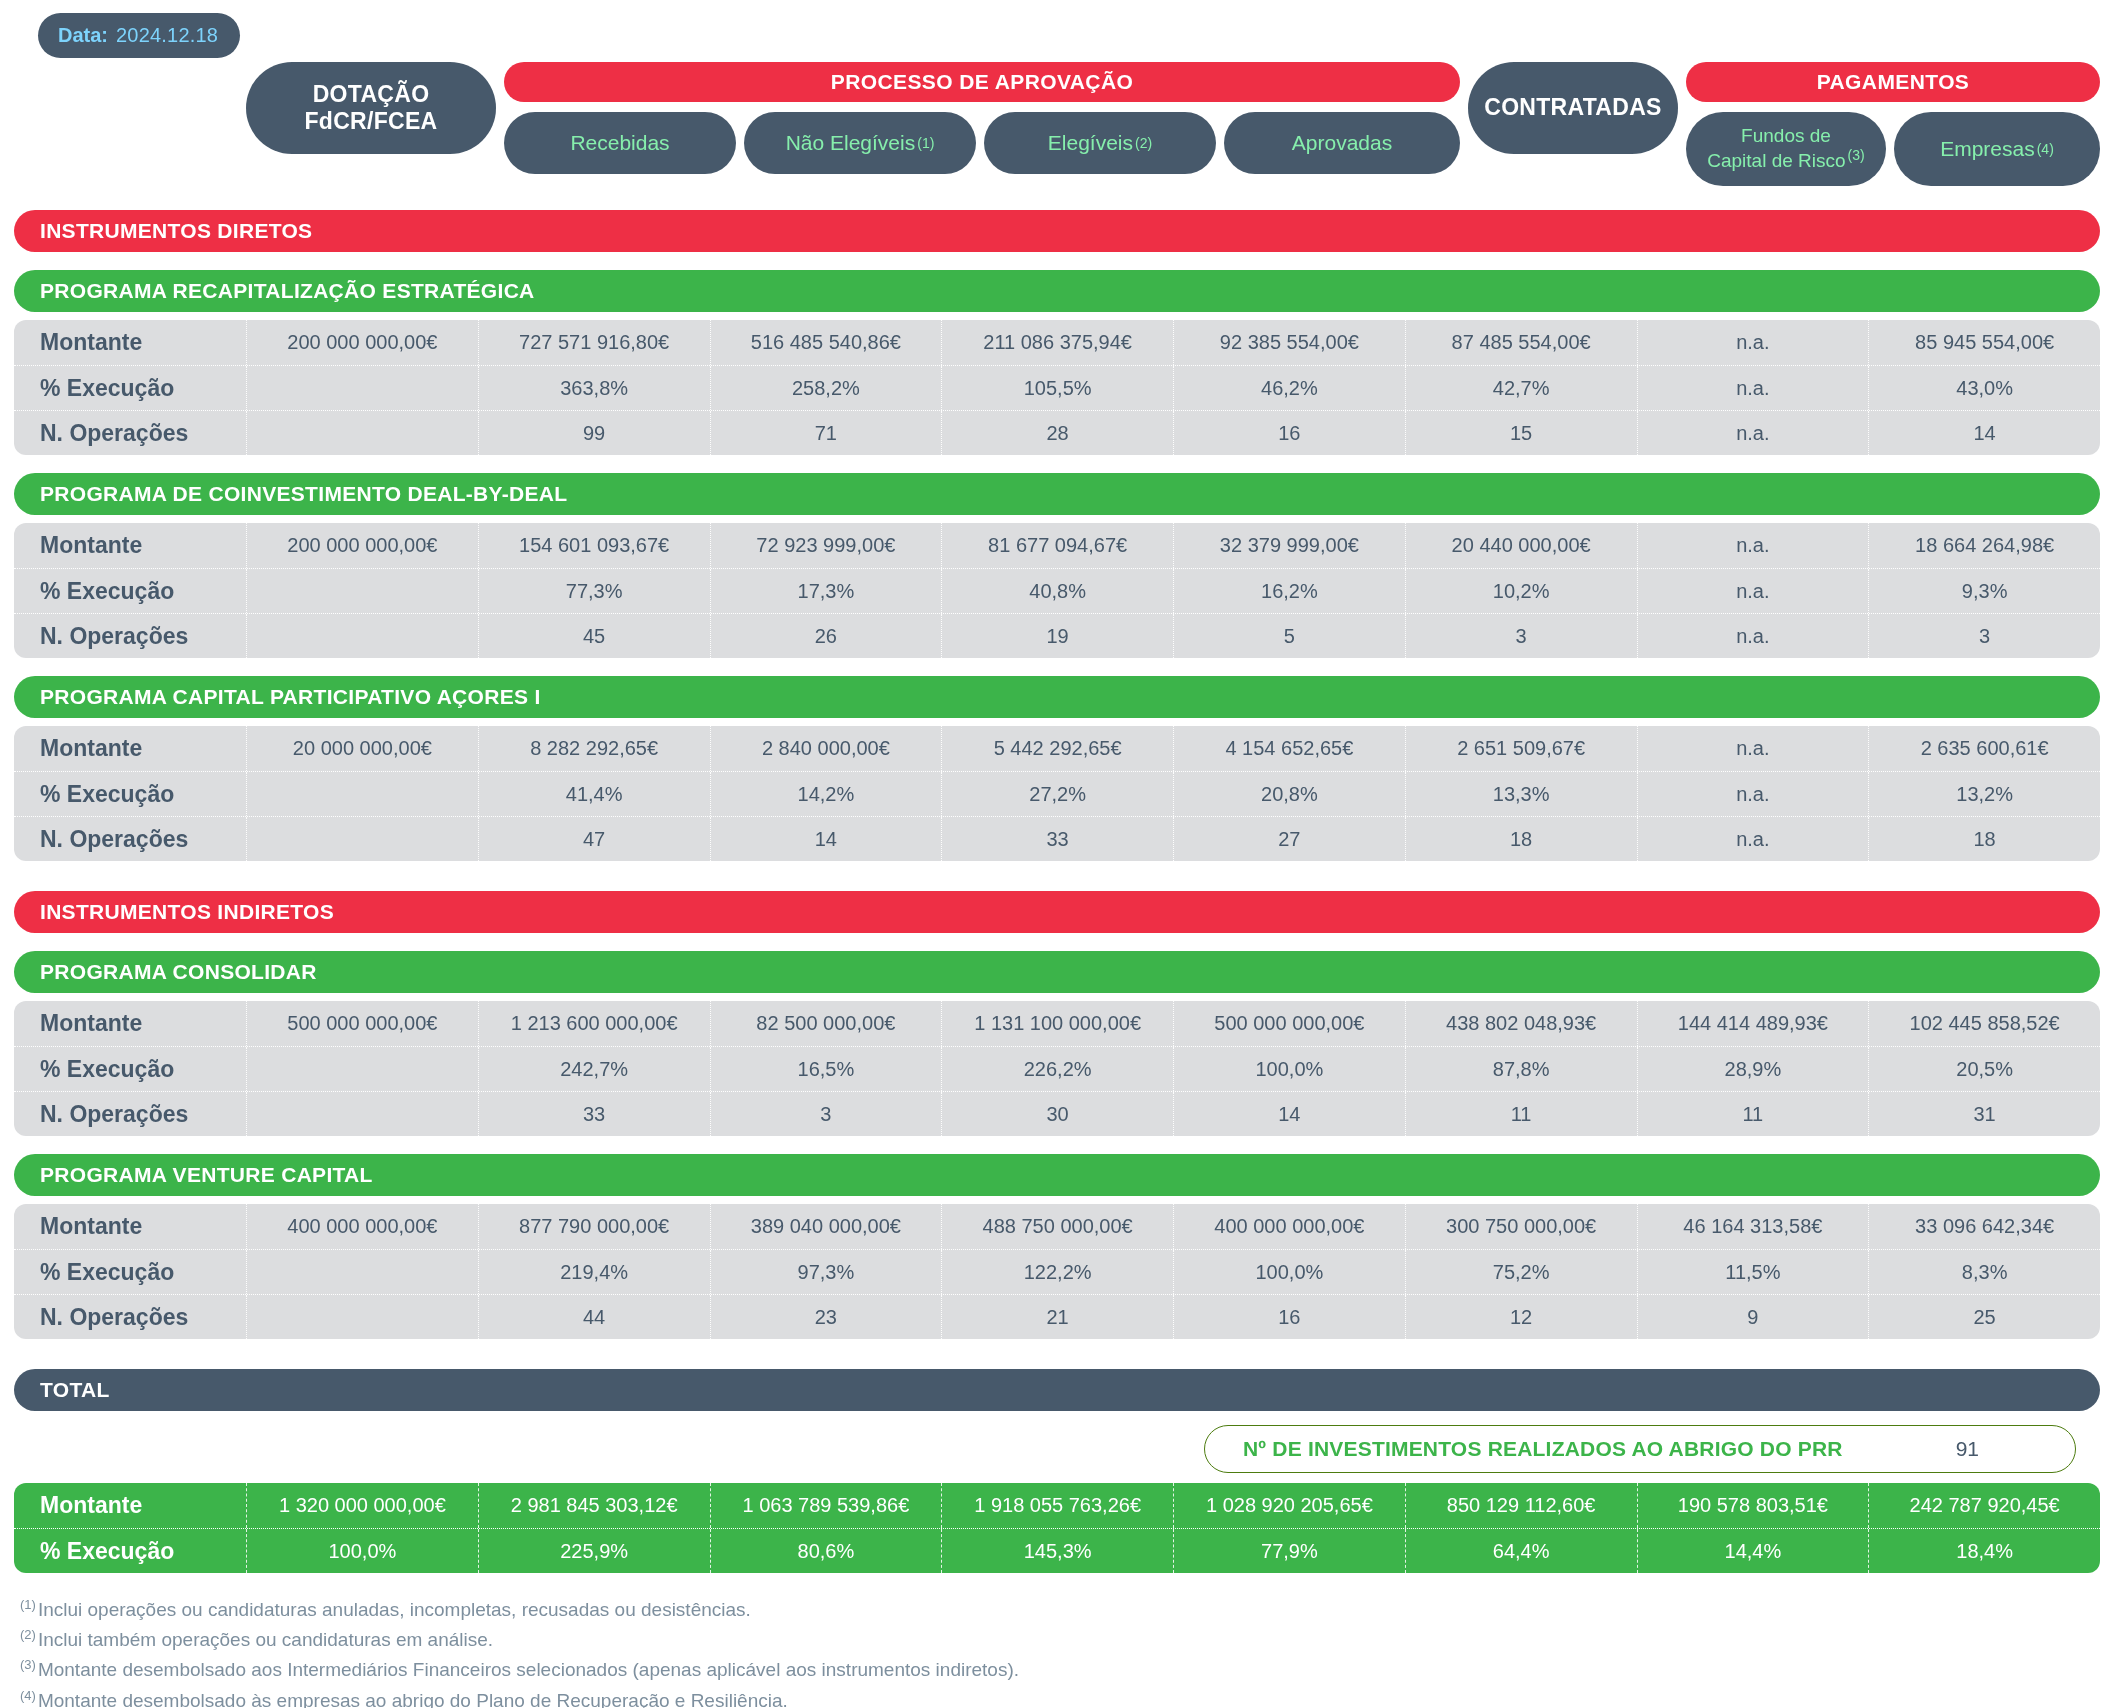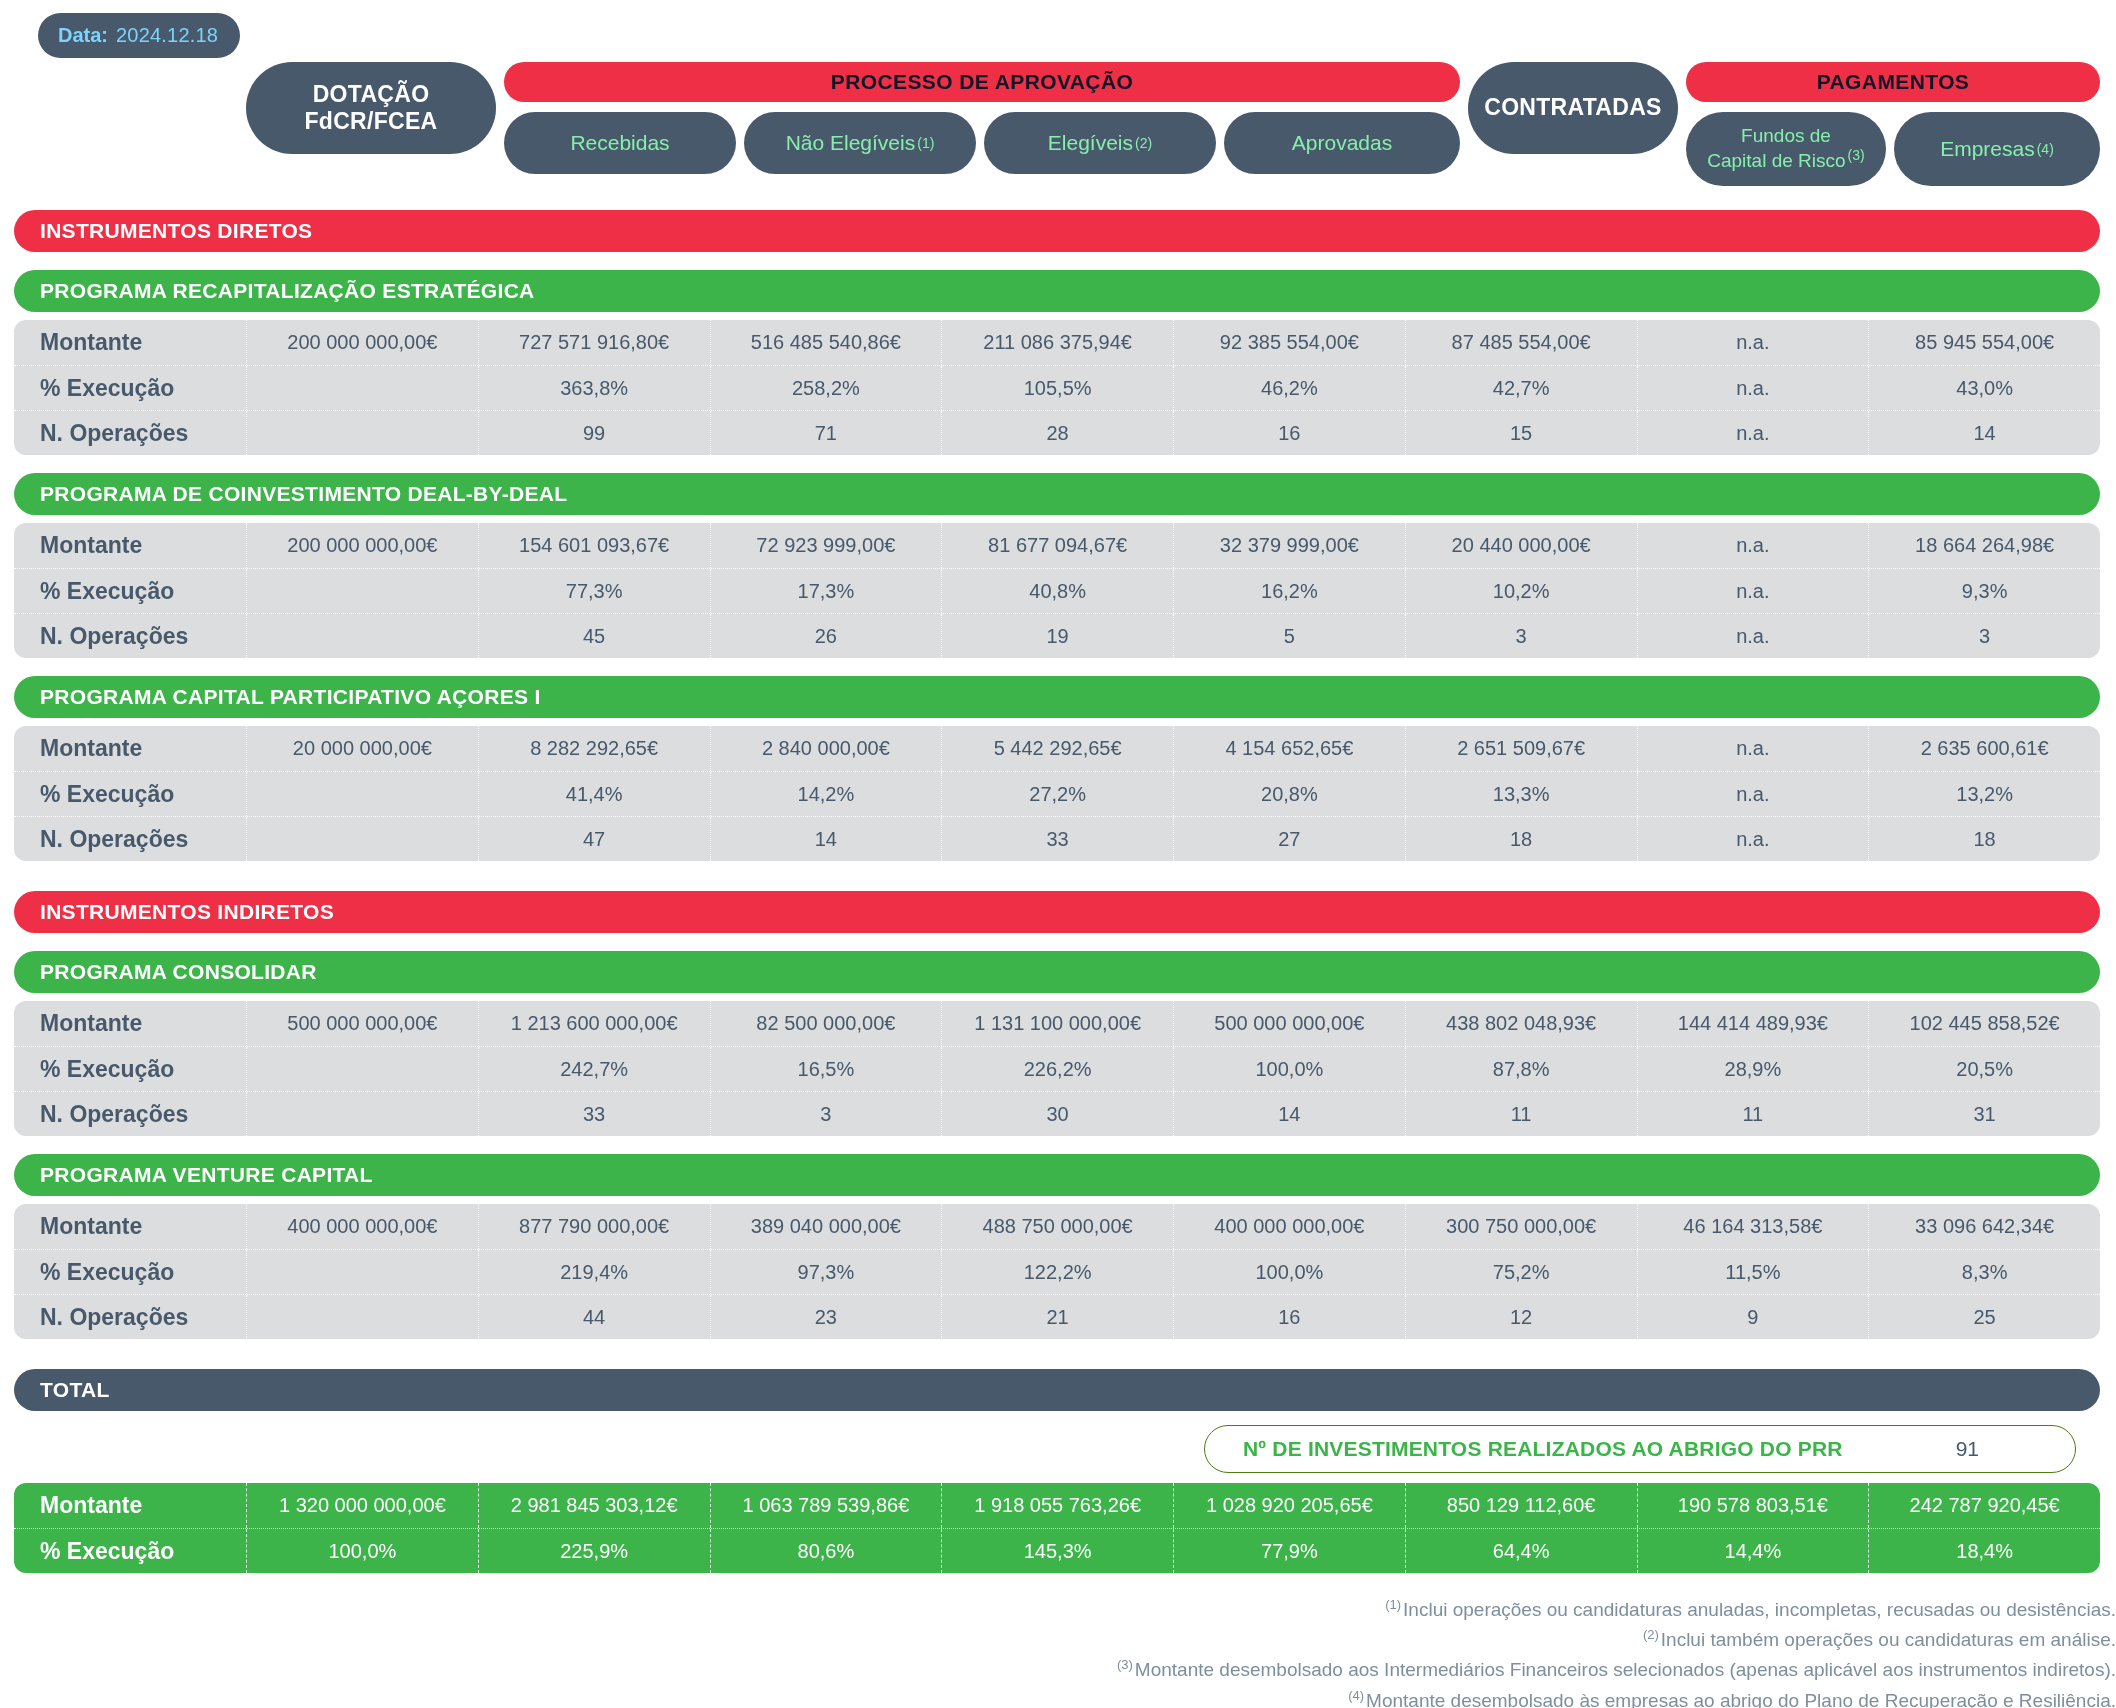--- a/index.html
+++ b/index.html
@@ -71,21 +71,21 @@
     font-weight: normal;
     font-size: 21px;
     color: #86efac;
   }
   .hdr-group {
     position: absolute;
     top: 0;
     height: 40px;
     background: #ee2f45;
     border-radius: 20px;
-    color: #0f172a;
+    color: #ffffff;
     font-weight: bold;
     font-size: 21px;
     letter-spacing: .4px;
     display: flex;
     align-items: center;
     justify-content: center;
   }
   .sup { font-size: 14px; vertical-align: super; margin-left: 2px; }
 
   
@@ -193,21 +193,20 @@
   
   .notes {
     margin-left: 20px;
     margin-top: 22px;
   }
   .note {
     color: #7d8f9e;
     font-size: 19px;
     line-height: 1.52;
     white-space: nowrap;
-    text-align: right;
   }
   .note .mark {
     font-size: 13px;
     vertical-align: super;
     margin-right: 2px;
   }
 
   .sp8  { height: 8px; }
   .sp10 { height: 10px; }
   .sp14 { height: 14px; }

